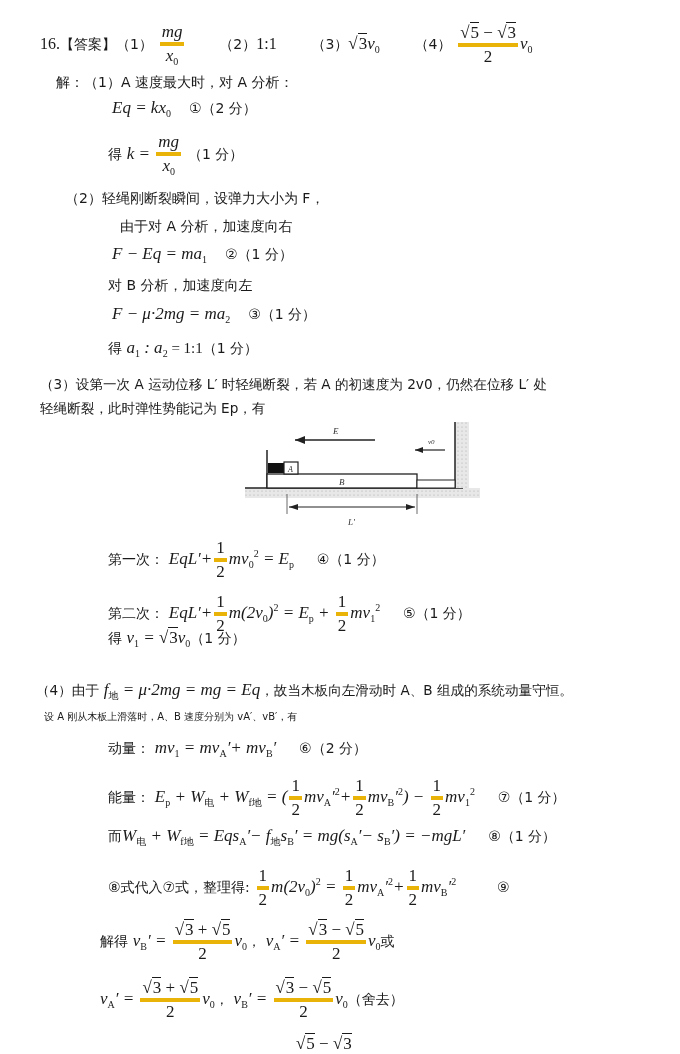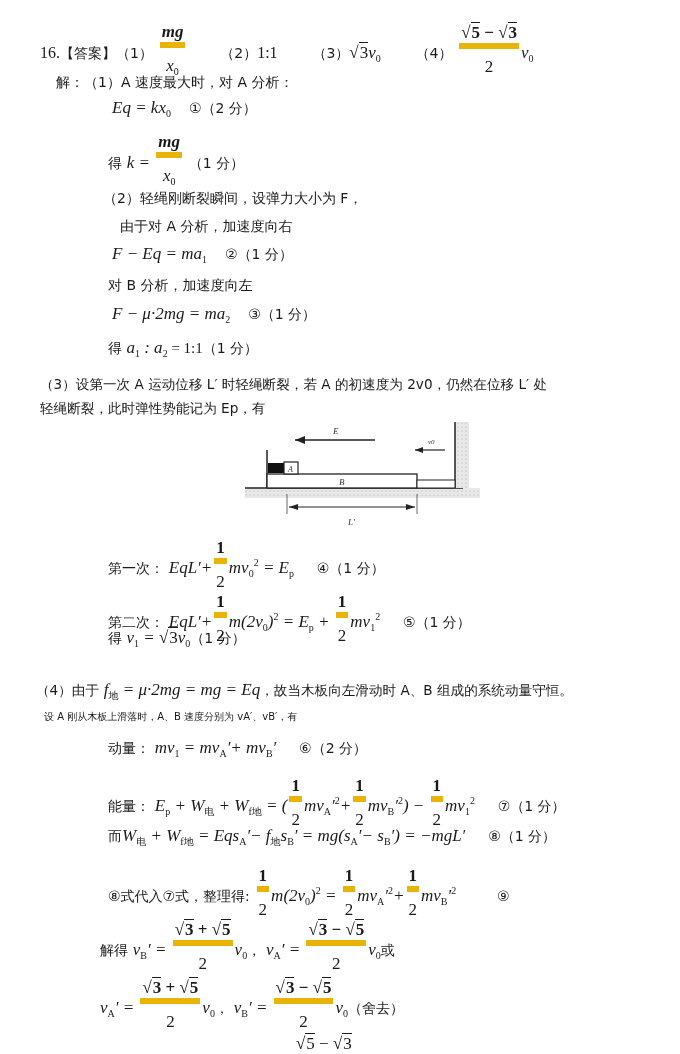--- a/index.html
+++ b/index.html
@@ -5,22 +5,22 @@
   html, body { margin: 0; padding: 0; background: #ffffff; }
   body {
     width: 680px; height: 1054px; overflow: hidden; position: relative;
     font-family: "DejaVu Serif", "Liberation Serif", serif;
     color: #1a1a1a; font-size: 15px;
   }
   .abs { position: absolute; white-space: nowrap; text-align: right; }
   .m { font-family: "Liberation Serif", "DejaVu Serif", serif; font-style: italic; font-size: 17px; }
   .n { font-family: "Liberation Serif", "DejaVu Serif", serif; font-style: normal; }
   .frac { display: inline-flex; flex-direction: column; align-items: center; vertical-align: middle; margin: 0 2px; font-family: "Liberation Serif", serif; }
-  .frac .num { border-bottom: 6px solid #eab308; padding: 0 2px; line-height: 1.15; font-weight: bold; }
-  .frac .den { padding: 8px 2px; line-height: 1.15; }
+  .frac .num { border-bottom: 4px solid #eab308; padding: 0 2px; line-height: 1.15; }
+  .frac .den { padding: 0 2px; line-height: 1.15; }
   sub, sup { font-size: 10px; font-style: normal; }
   .sqrt { border-top: 1px solid #1a1a1a; padding-left: 1px; }
   .sqrt-sign { font-style: normal; }
   .cn { font-family: "DejaVu Sans", sans-serif; font-size: 14px; }
   .score { font-family: "DejaVu Sans", sans-serif; font-size: 14px; margin-left: 18px; }
   .diagram { position: absolute; left: 245px; top: 422px; width: 235px; height: 105px; }
 </style>
 </head>
 <body>
 
@@ -45,21 +45,21 @@
 </div>
 <div class="abs" style="left:108px; top:132px;">
   <span class="cn">得</span>
   <span class="m">k = </span><span class="frac m">
       <span class="num">mg</span>
       <span class="den">x<sub>0</sub></span>
     </span>
   <span class="cn">（1 分）</span>
 </div>
 
-<div class="abs cn" style="left:65px; top:190px;margin-left:38px;">（2）轻绳刚断裂瞬间，设弹力大小为 F，</div>
+<div class="abs cn" style="left:65px; top:190px;">（2）轻绳刚断裂瞬间，设弹力大小为 F，</div>
 <div class="abs cn" style="left:120px; top:218px;">由于对 A 分析，加速度向右</div>
 <div class="abs" style="left:112px; top:244px;">
   <span class="m">F − Eq = ma<sub>1</sub></span><span class="score">②（1 分）</span>
 </div>
 <div class="abs cn" style="left:108px; top:277px;">对 B 分析，加速度向左</div>
 <div class="abs" style="left:112px; top:304px;">
   <span class="m">F − μ·2mg = ma<sub>2</sub></span><span class="score">③（1 分）</span>
 </div>
 <div class="abs" style="left:108px; top:338px;">
   <span class="cn">得 </span><span class="m">a<sub>1</sub> : a<sub>2</sub></span><span class="n"> = 1:1</span><span class="cn">（1 分）</span>

